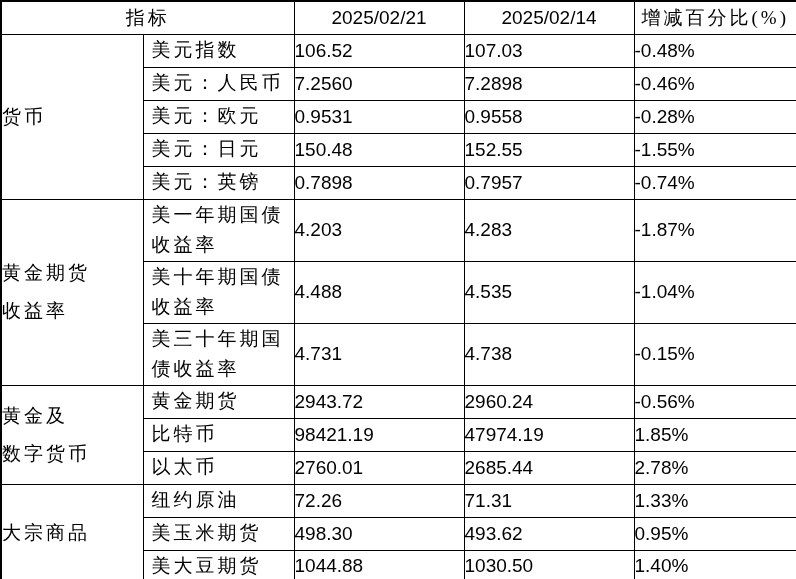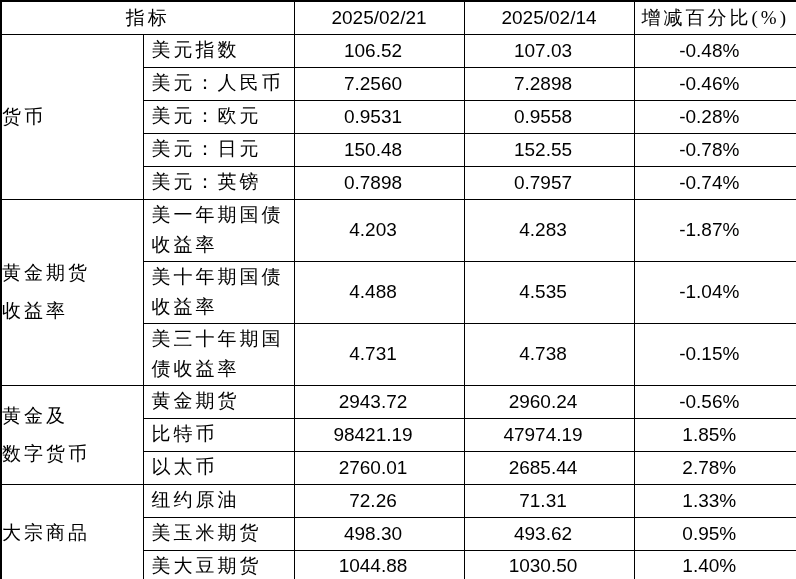--- a/index.html
+++ b/index.html
@@ -51,21 +51,21 @@
     line-height: 2.0;
   }
   td.label {
     text-align: left;
     padding-left: 8px;
     padding-right: 4px;
     white-space: pre-line;
     line-height: 1.58;
   }
   td.num {
-    text-align: center;
+    text-align: left;
     padding-right: 12px;
     font-family: "Liberation Sans", "DejaVu Sans", sans-serif;
   }
 </style>
 </head>
 <body>
 
 <table class="indicator-table">
   <colgroup>
     <col style="width:142px">
@@ -99,21 +99,21 @@
       <tr class="h33">
         <td class="label zh">美元：欧元</td>
         <td class="num">0.9531</td>
         <td class="num">0.9558</td>
         <td class="num">-0.28%</td>
       </tr>
       <tr class="h33">
         <td class="label zh">美元：日元</td>
         <td class="num">150.48</td>
         <td class="num">152.55</td>
-        <td class="num">-0.78%</td>
+        <td class="num">-1.55%</td>
       </tr>
       <tr class="h33">
         <td class="label zh">美元：英镑</td>
         <td class="num">0.7898</td>
         <td class="num">0.7957</td>
         <td class="num">-0.74%</td>
       </tr>
       <tr class="h62">
         <td rowspan="3" class="cat zh">黄金期货
 收益率</td>

